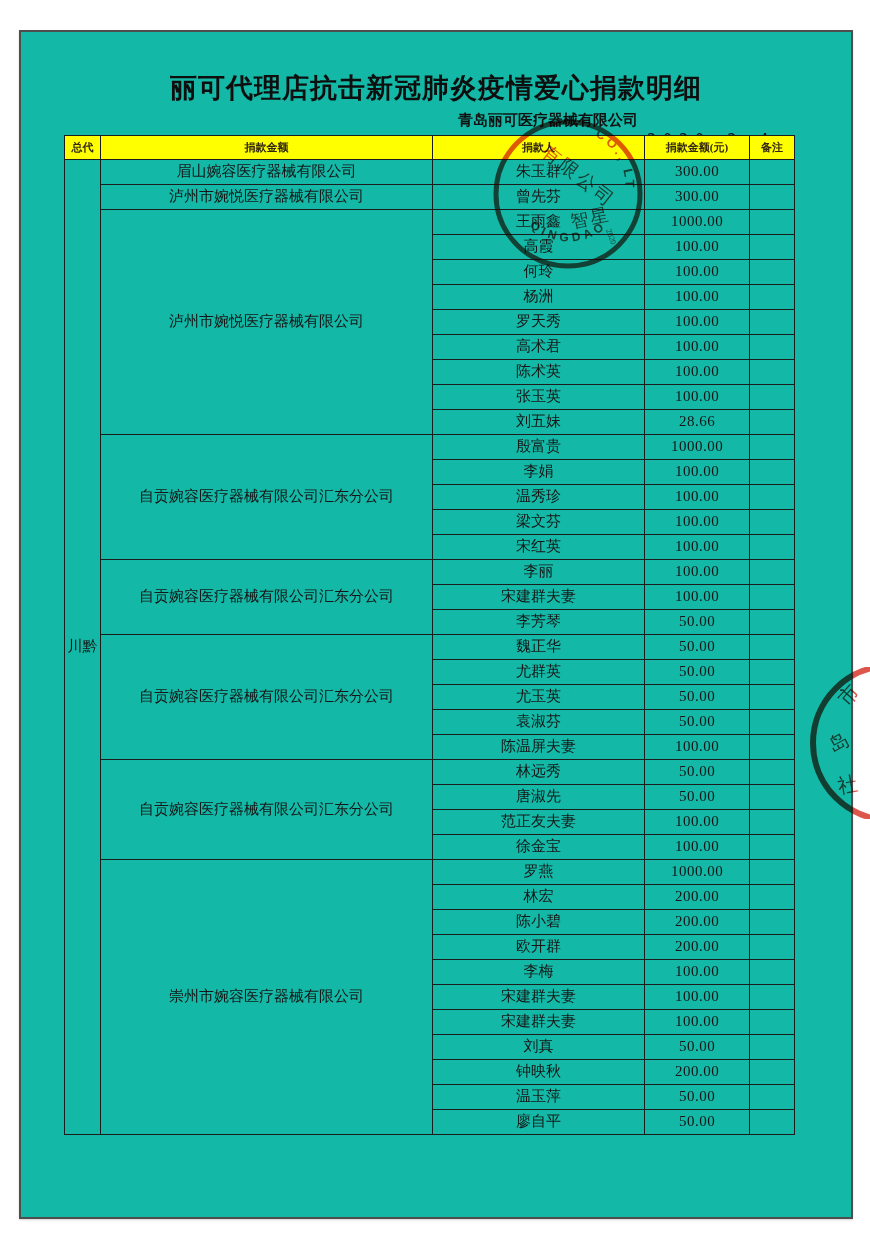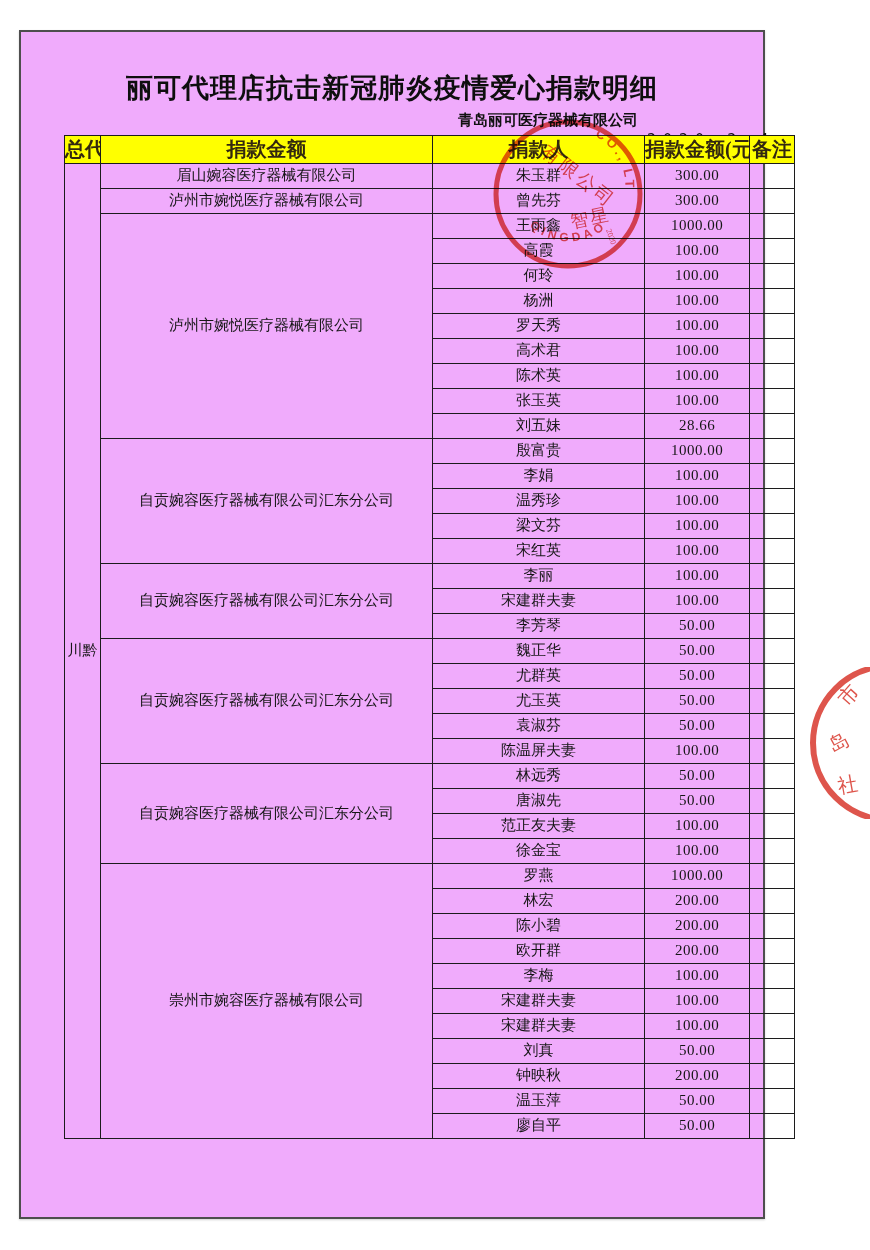--- a/index.html
+++ b/index.html
@@ -2,22 +2,22 @@
 <html><head>
 <meta charset="utf-8">
 <style>
   html,body{margin:0;padding:0;}
   body{
     width:870px;height:1250px;position:relative;background:#ffffff;
     font-family:"Liberation Serif","DejaVu Serif",serif;color:#1a1a1a;
     overflow:hidden;
   }
   .page{
-    position:absolute;left:19px;top:30px;width:746px;height:1189px;
-    background:#f0abfc;border:2px solid #4e4e4e;box-sizing:border-box;
+    position:absolute;left:19px;top:30px;width:834px;height:1189px;
+    background:#14b8a6;border:2px solid #4e4e4e;box-sizing:border-box;
     box-shadow:0 1px 2px rgba(0,0,0,.18);
   }
   .doc-title{
     position:absolute;left:0;top:38px;width:100%;text-align:center;
     font-family:"Liberation Sans","DejaVu Sans",sans-serif;
     font-weight:bold;font-size:27px;letter-spacing:1px;color:#0e0e0e;
   }
   .sub-line{position:absolute;left:0;top:79px;width:100%;height:22px;}
   .company-name{
     position:absolute;left:437px;top:0;
@@ -32,21 +32,21 @@
   .table-wrap{position:absolute;left:43px;top:103px;width:730px;}
   table.donations{
     border-collapse:collapse;table-layout:fixed;width:730px;
     font-family:"Liberation Serif","DejaVu Serif",serif;
   }
   table.donations th,table.donations td{
     border:1.5px solid #1c1c1c;padding:0;text-align:center;
     overflow:hidden;white-space:nowrap;
   }
   table.donations th{
-    background:#ffff00;font-weight:bold;font-size:20px;height:23px;
+    background:#ffff00;font-weight:bold;font-size:11px;height:23px;
     color:#33280f;
     margin-top:36px;
   }
   table.donations td{font-size:15px;height:24px;color:#161616;line-height:1.05;}
   td.region{font-size:14px;}
   td.store{font-size:15px;}
   td.amount{font-size:15px;letter-spacing:.5px;}
   td.note{background:transparent;}
   
   .stamp{position:absolute;mix-blend-mode:multiply;pointer-events:none;}

